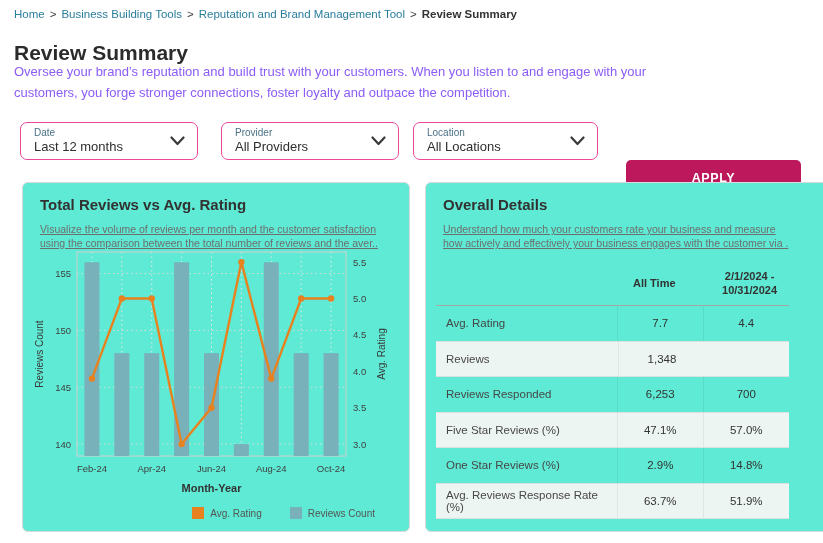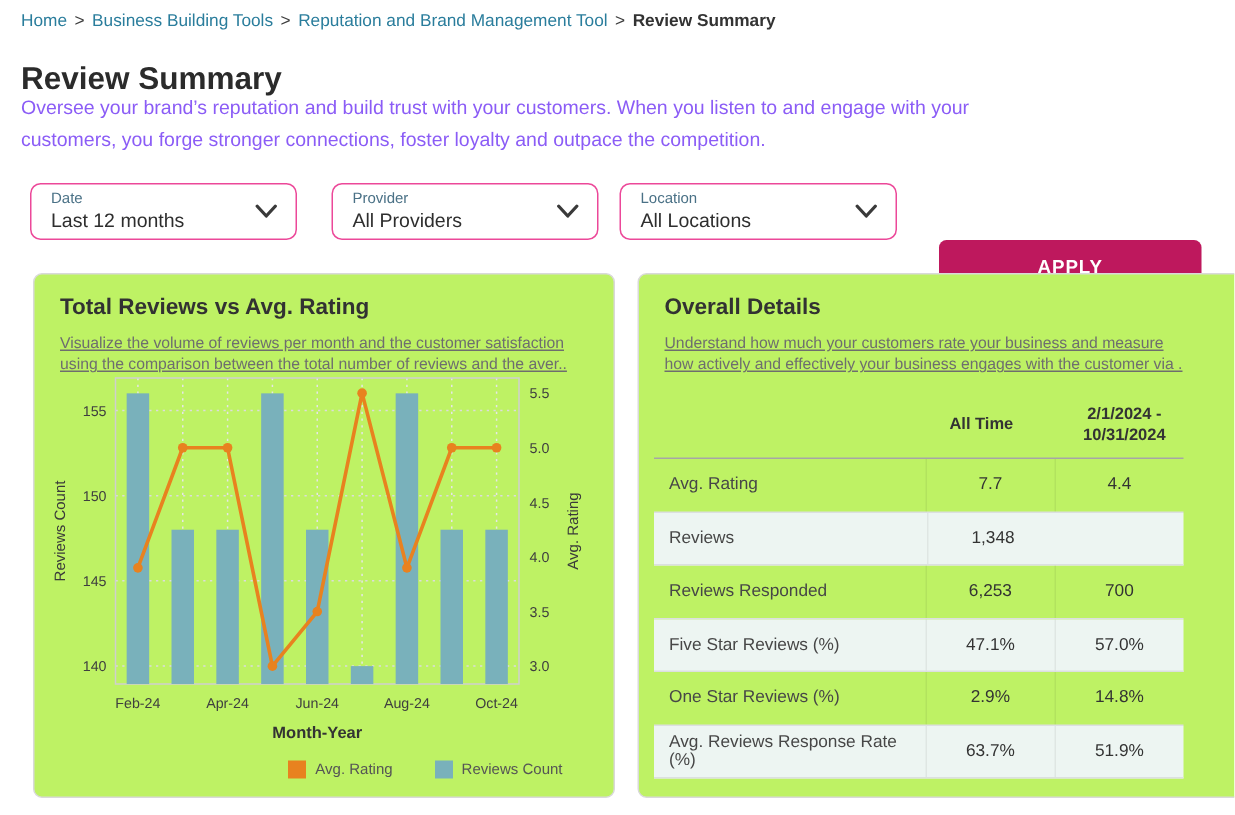--- a/index.html
+++ b/index.html
@@ -23,21 +23,21 @@
   .dd-value{font-size:13px;color:#2e2e2e;line-height:15px;white-space:nowrap;}
   .dd-chevron{position:absolute;right:12px;top:13px;width:15px;height:10px;}
   #dd-date{left:20px;width:178px;}
   #dd-provider{left:221px;width:178px;}
   #dd-location{left:413px;width:185px;}
   #apply-btn{position:absolute;left:626px;top:123px;width:175px;height:36px;background:#be185d;color:#fff;
              border:none;border-radius:5px;font-size:12.5px;font-weight:bold;letter-spacing:.6px;cursor:pointer;
              font-family:inherit;margin-top:37px;}
 
   
-  .card{position:absolute;top:182px;height:350px;background:#bef264;border:1px solid #d9d9d9;border-radius:6px;box-sizing:border-box;}
+  .card{position:absolute;top:182px;height:350px;background:#5eead4;border:1px solid #d9d9d9;border-radius:6px;box-sizing:border-box;}
   #chart-card{left:22px;width:388px;}
   #details-card{left:425px;width:463px;padding-left:28px;}
   .card-title{position:absolute;left:17px;top:13px;font-size:15px;font-weight:bold;color:#323232;}
   .card-sub{position:absolute;left:17px;top:39px;font-size:10.5px;line-height:1.35;color:#6e6e6e;white-space:nowrap;text-decoration:underline;}
 
   
   #reviews-chart{position:absolute;left:6px;top:62px;}
   #reviews-chart text{fill:#3f3f3f;font-size:9.5px;}
   #reviews-chart .axis-title{font-size:10px;fill:#3a3a3a;}
   #reviews-chart .x-title{font-size:11px;font-weight:bold;fill:#333;}

